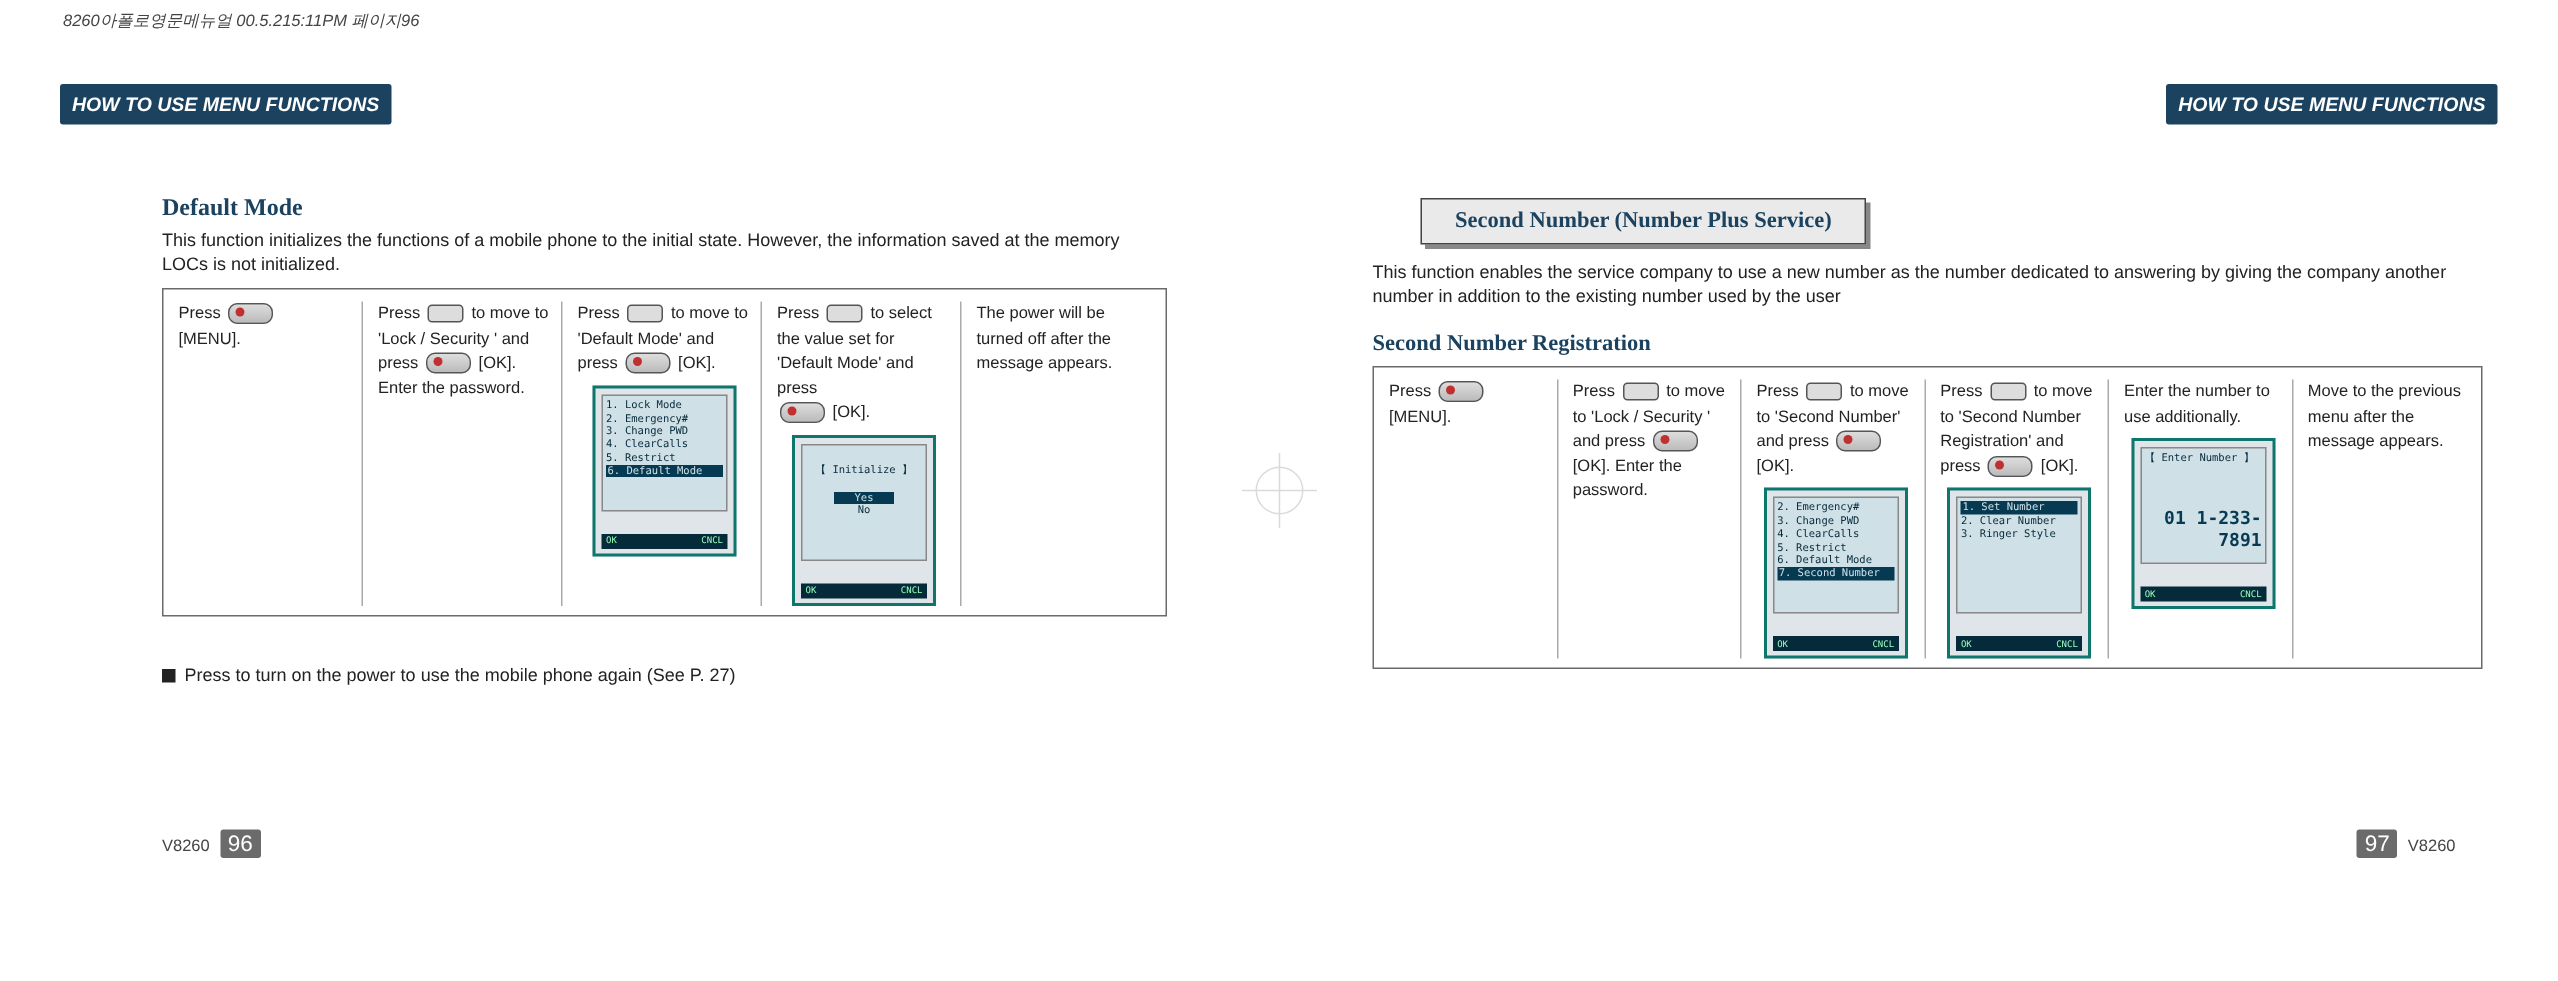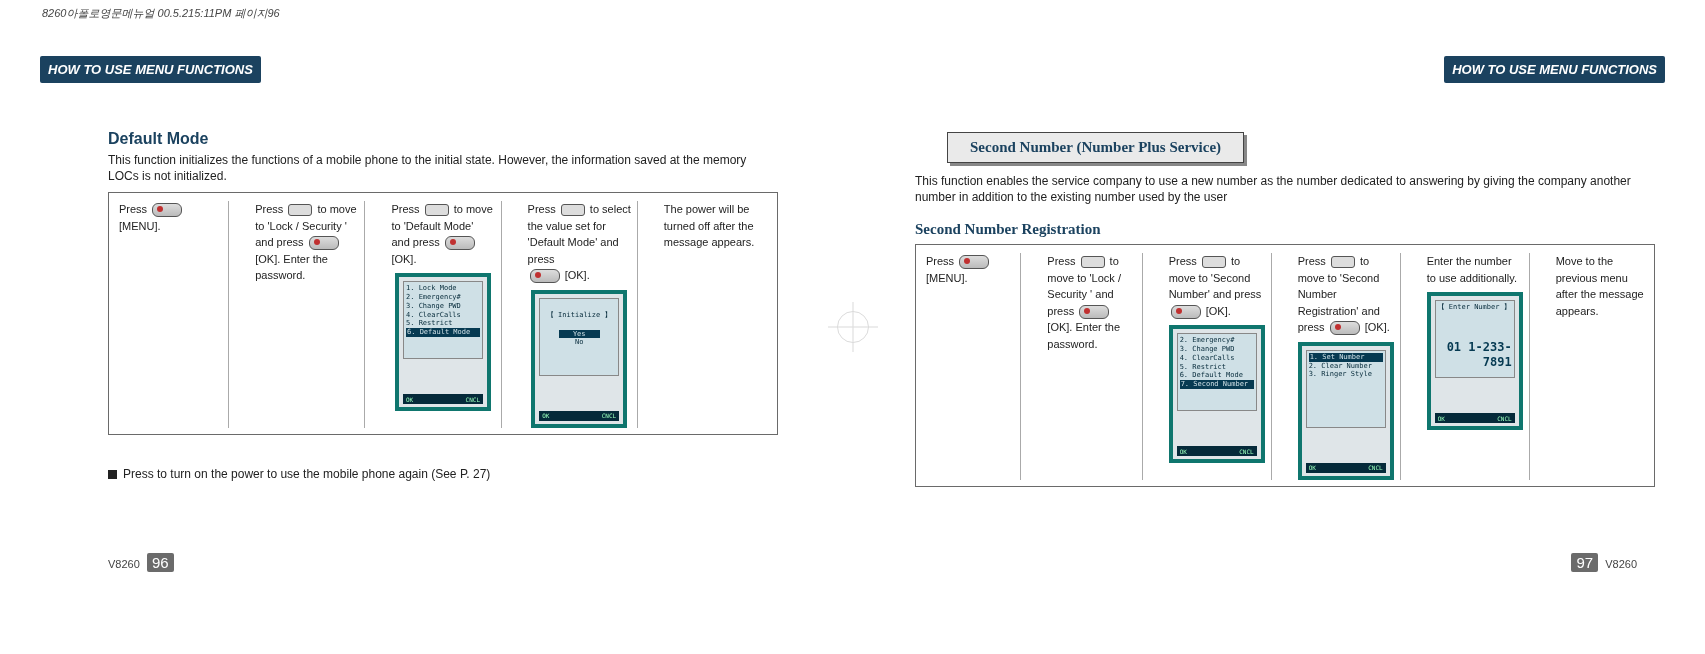--- a/index.html
+++ b/index.html
@@ -3,32 +3,32 @@
 <meta charset="utf-8">
 <style>
   body{margin:0;background:#fff;font-family:Arial,Helvetica,sans-serif;font-size:10px;color:#222;width:1705px;height:654px;position:relative;overflow:hidden}
   .header-stamp{position:absolute;left:42px;top:6px;font-size:11px;color:#444;font-style:italic}
   .page{position:absolute;top:38px;width:780px;height:540px}
   .page-left{left:40px}
   .page-right{right:40px}
   .tab{background:#1b425f;color:#fff;padding:6px 8px;font-weight:bold;font-style:italic;font-size:13px;display:inline-block;border-radius:2px}
   .tab-left{position:absolute;left:0;top:18px}
   .tab-right{position:absolute;right:0;top:18px}
-  .section-title{color:#1b425f;font-weight:bold;font-size:16px;margin:6px 0 4px 0;font-family:Liberation Sans, sans-serif}
+  .section-title{color:#1b425f;font-weight:bold;font-size:16px;margin:6px 0 4px 0;font-family:Liberation Serif, serif}
   .body-text{font-size:12px;color:#222;margin:0 0 8px 0;line-height:1.35}
   .content-left{position:absolute;left:68px;top:86px;width:670px}
   .content-right{position:absolute;left:30px;top:84px;width:740px}
   .ribbon{display:inline-block;background:#eaeaea;border:1px solid #444;padding:6px 22px;font-weight:bold;font-size:15px;color:#1b425f;font-family:Georgia,'Times New Roman',serif;margin:10px 0 10px 32px;box-shadow:3px 3px 0 #888}
-  .step-row{display:flex;gap:20px;border:1px solid #6a6a6a;padding:8px 4px 6px 4px;margin-top:6px}
+  .step-row{display:flex;gap:4px;border:1px solid #6a6a6a;padding:8px 4px 6px 4px;margin-top:6px}
   .step-col{border-right:1px solid #aaa;padding:0 6px 0 6px;font-size:11px;line-height:1.5;flex:1}
   .step-col:last-child{border-right:none}
   .icon-btn{display:inline-block;width:28px;height:12px;border:1px solid #555;border-radius:6px;background:linear-gradient(#ddd,#bbb);vertical-align:middle;position:relative;margin:0 2px}
   .icon-btn::before{content:"";position:absolute;left:4px;top:2px;width:6px;height:6px;border-radius:50%;background:#c03030}
   .icon-nav{display:inline-block;width:22px;height:10px;border:1px solid #555;border-radius:3px;background:#ddd;vertical-align:middle;margin:0 2px}
-  .phone{width:96px;height:138px;background:#dfe5e8;border:4px solid #0f766e;margin:6px auto 0 auto;font-size:7px;color:#052a3a;font-family:monospace;padding:4px 4px 2px 4px;box-sizing:border-box;position:relative}
+  .phone{width:96px;height:114px;background:#dfe5e8;border:2px solid #0f766e;margin:6px auto 0 auto;font-size:7px;color:#052a3a;font-family:monospace;padding:4px 4px 2px 4px;box-sizing:border-box;position:relative}
   .phone .scr{background:#cfe0e6;border:1px solid #888;padding:2px;height:78px;box-sizing:border-box;line-height:1.25}
   .phone .bar{position:absolute;left:4px;right:4px;bottom:3px;height:10px;background:#052a3a;color:#9fb;font-size:6px;display:flex;justify-content:space-between;align-items:center;padding:0 3px;box-sizing:border-box}
   .phone .bignum{font-size:12px;color:#063a52;text-align:right;font-weight:bold;padding-top:28px}
   .note{font-size:12px;margin-top:32px}
   .square{display:inline-block;width:9px;height:9px;background:#222;margin-right:6px;vertical-align:middle}
   .footer-l{position:absolute;left:68px;bottom:6px;font-size:11px;color:#444}
   .footer-r{position:absolute;right:28px;bottom:6px;font-size:11px;color:#444}
   .pg{display:inline-block;background:#6b6b6b;color:#fff;padding:1px 5px;font-size:15px;border-radius:2px;margin:0 4px}
   .sub-title-right{color:#1b425f;font-weight:bold;font-size:15px;font-family:Georgia,'Times New Roman',serif;margin:16px 0 4px 0}
   

